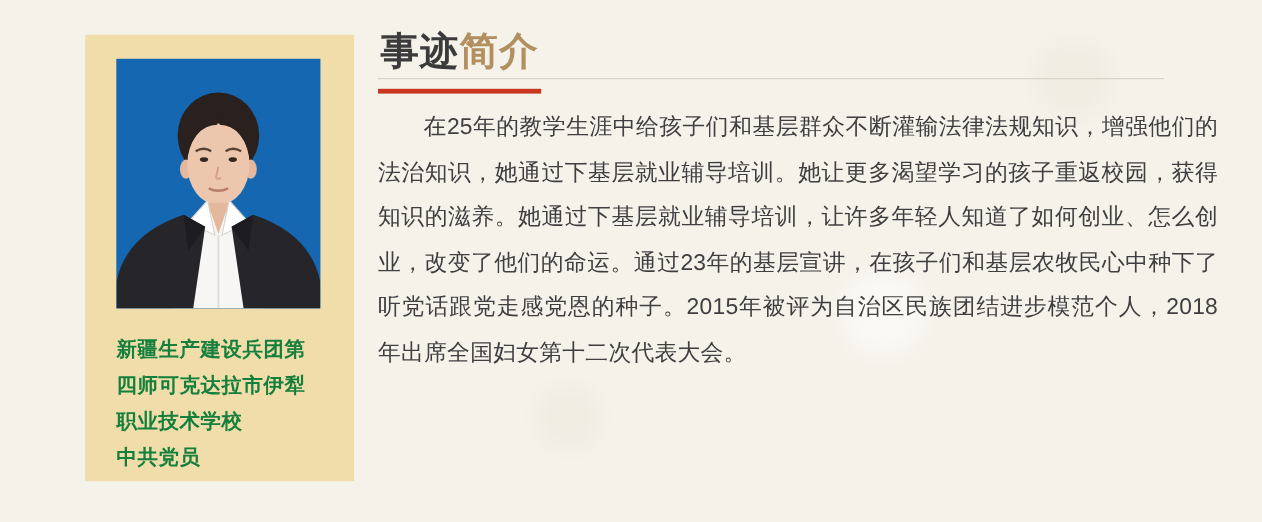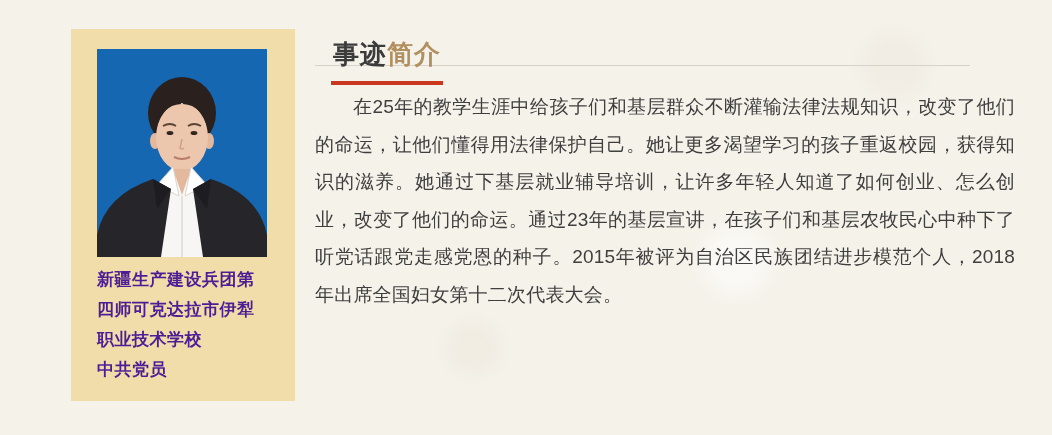--- a/index.html
+++ b/index.html
@@ -30,45 +30,45 @@
   .photo-frame{
     position:absolute;
     left:26px; top:20px;
     width:170px; height:208px;
     background:#1567b2;
     overflow:hidden;
   }
   .photo-frame svg{display:block;}
   .card-text{
     position:absolute;
-    left:26px; top:236px;
+    left:26px; top:248px;
     width:174px;
     font-size:17px;
     font-weight:bold;
     line-height:30px;
-    color:#4c1d95;
+    color:#15803d;
     letter-spacing:0.5px;
   }
 
   
   .main{
     position:absolute;
     left:315px; top:21px;
     width:700px;
   }
   .section-header{
     position:relative;
     height:46px;
   }
   .section-title{
     position:relative;
     display:inline-block;
-    margin:16px;
+    margin:0;
     padding:0 2px 9px 2px;
-    font-size:26px;
+    font-size:32px;
     font-weight:bold;
     letter-spacing:1px;
     border-bottom:4px solid #c9381e;
     z-index:1;
   }
   .title-main{color:#3b3b3b;}
   .title-accent{color:#b28f5e;}
   .divider-line{
     position:absolute;
     left:0; bottom:1px;
@@ -142,17 +142,17 @@
       <span>中共党员</span>
     </div>
   </div>
 
   <div class="main">
     <div class="section-header">
       <h1 class="section-title"><span class="title-main">事迹</span><span class="title-accent">简介</span></h1>
       <div class="divider-line"></div>
     </div>
     <div class="bio">
-      <p>在25年的教学生涯中给孩子们和基层群众不断灌输法律法规知识，改变了他们的命运，让他们懂得用法律保护自己。她让更多渴望学习的孩子重返校园，获得知识的滋养。她通过下基层就业辅导培训，让许多年轻人知道了如何创业、怎么创业，改变了他们的命运。通过23年的基层宣讲，在孩子们和基层农牧民心中种下了听党话跟党走感党恩的种子。2015年被评为自治区民族团结进步模范个人，2018年出席全国妇女第十二次代表大会。</p>
+      <p>在25年的教学生涯中给孩子们和基层群众不断灌输法律法规知识，增强他们的法治知识，她通过下基层就业辅导培训。她让更多渴望学习的孩子重返校园，获得知识的滋养。她通过下基层就业辅导培训，让许多年轻人知道了如何创业、怎么创业，改变了他们的命运。通过23年的基层宣讲，在孩子们和基层农牧民心中种下了听党话跟党走感党恩的种子。2015年被评为自治区民族团结进步模范个人，2018年出席全国妇女第十二次代表大会。</p>
     </div>
   </div>
 
 </div>
 
 </body></html>

